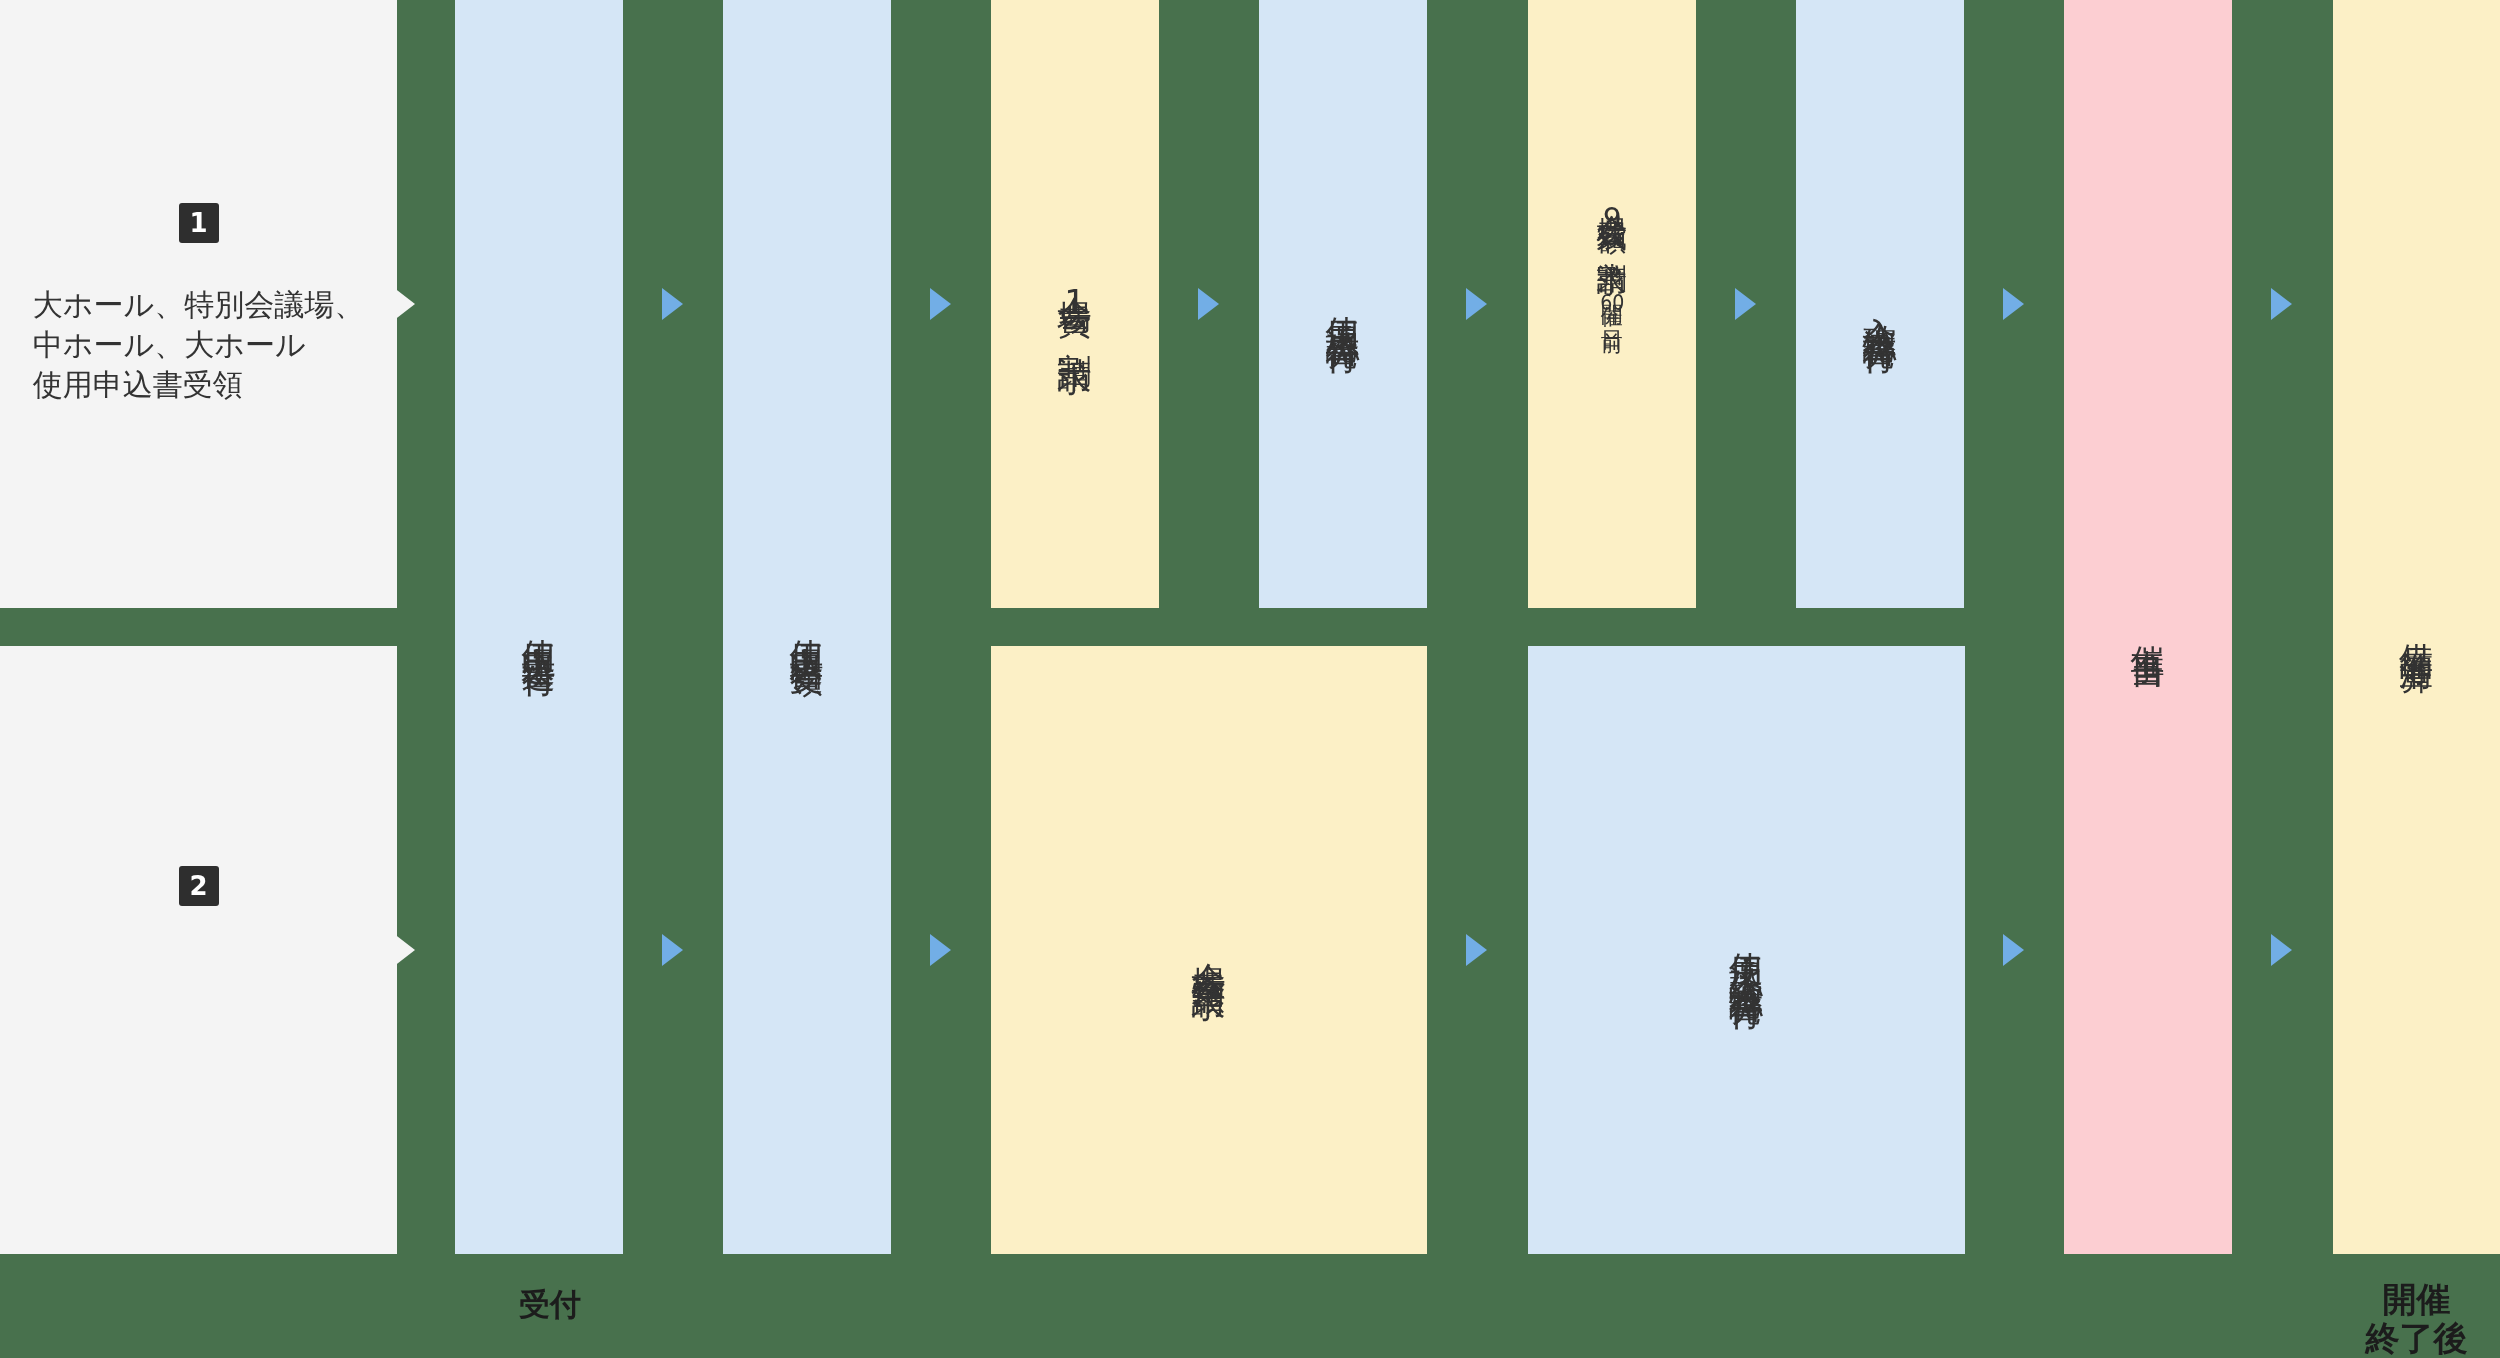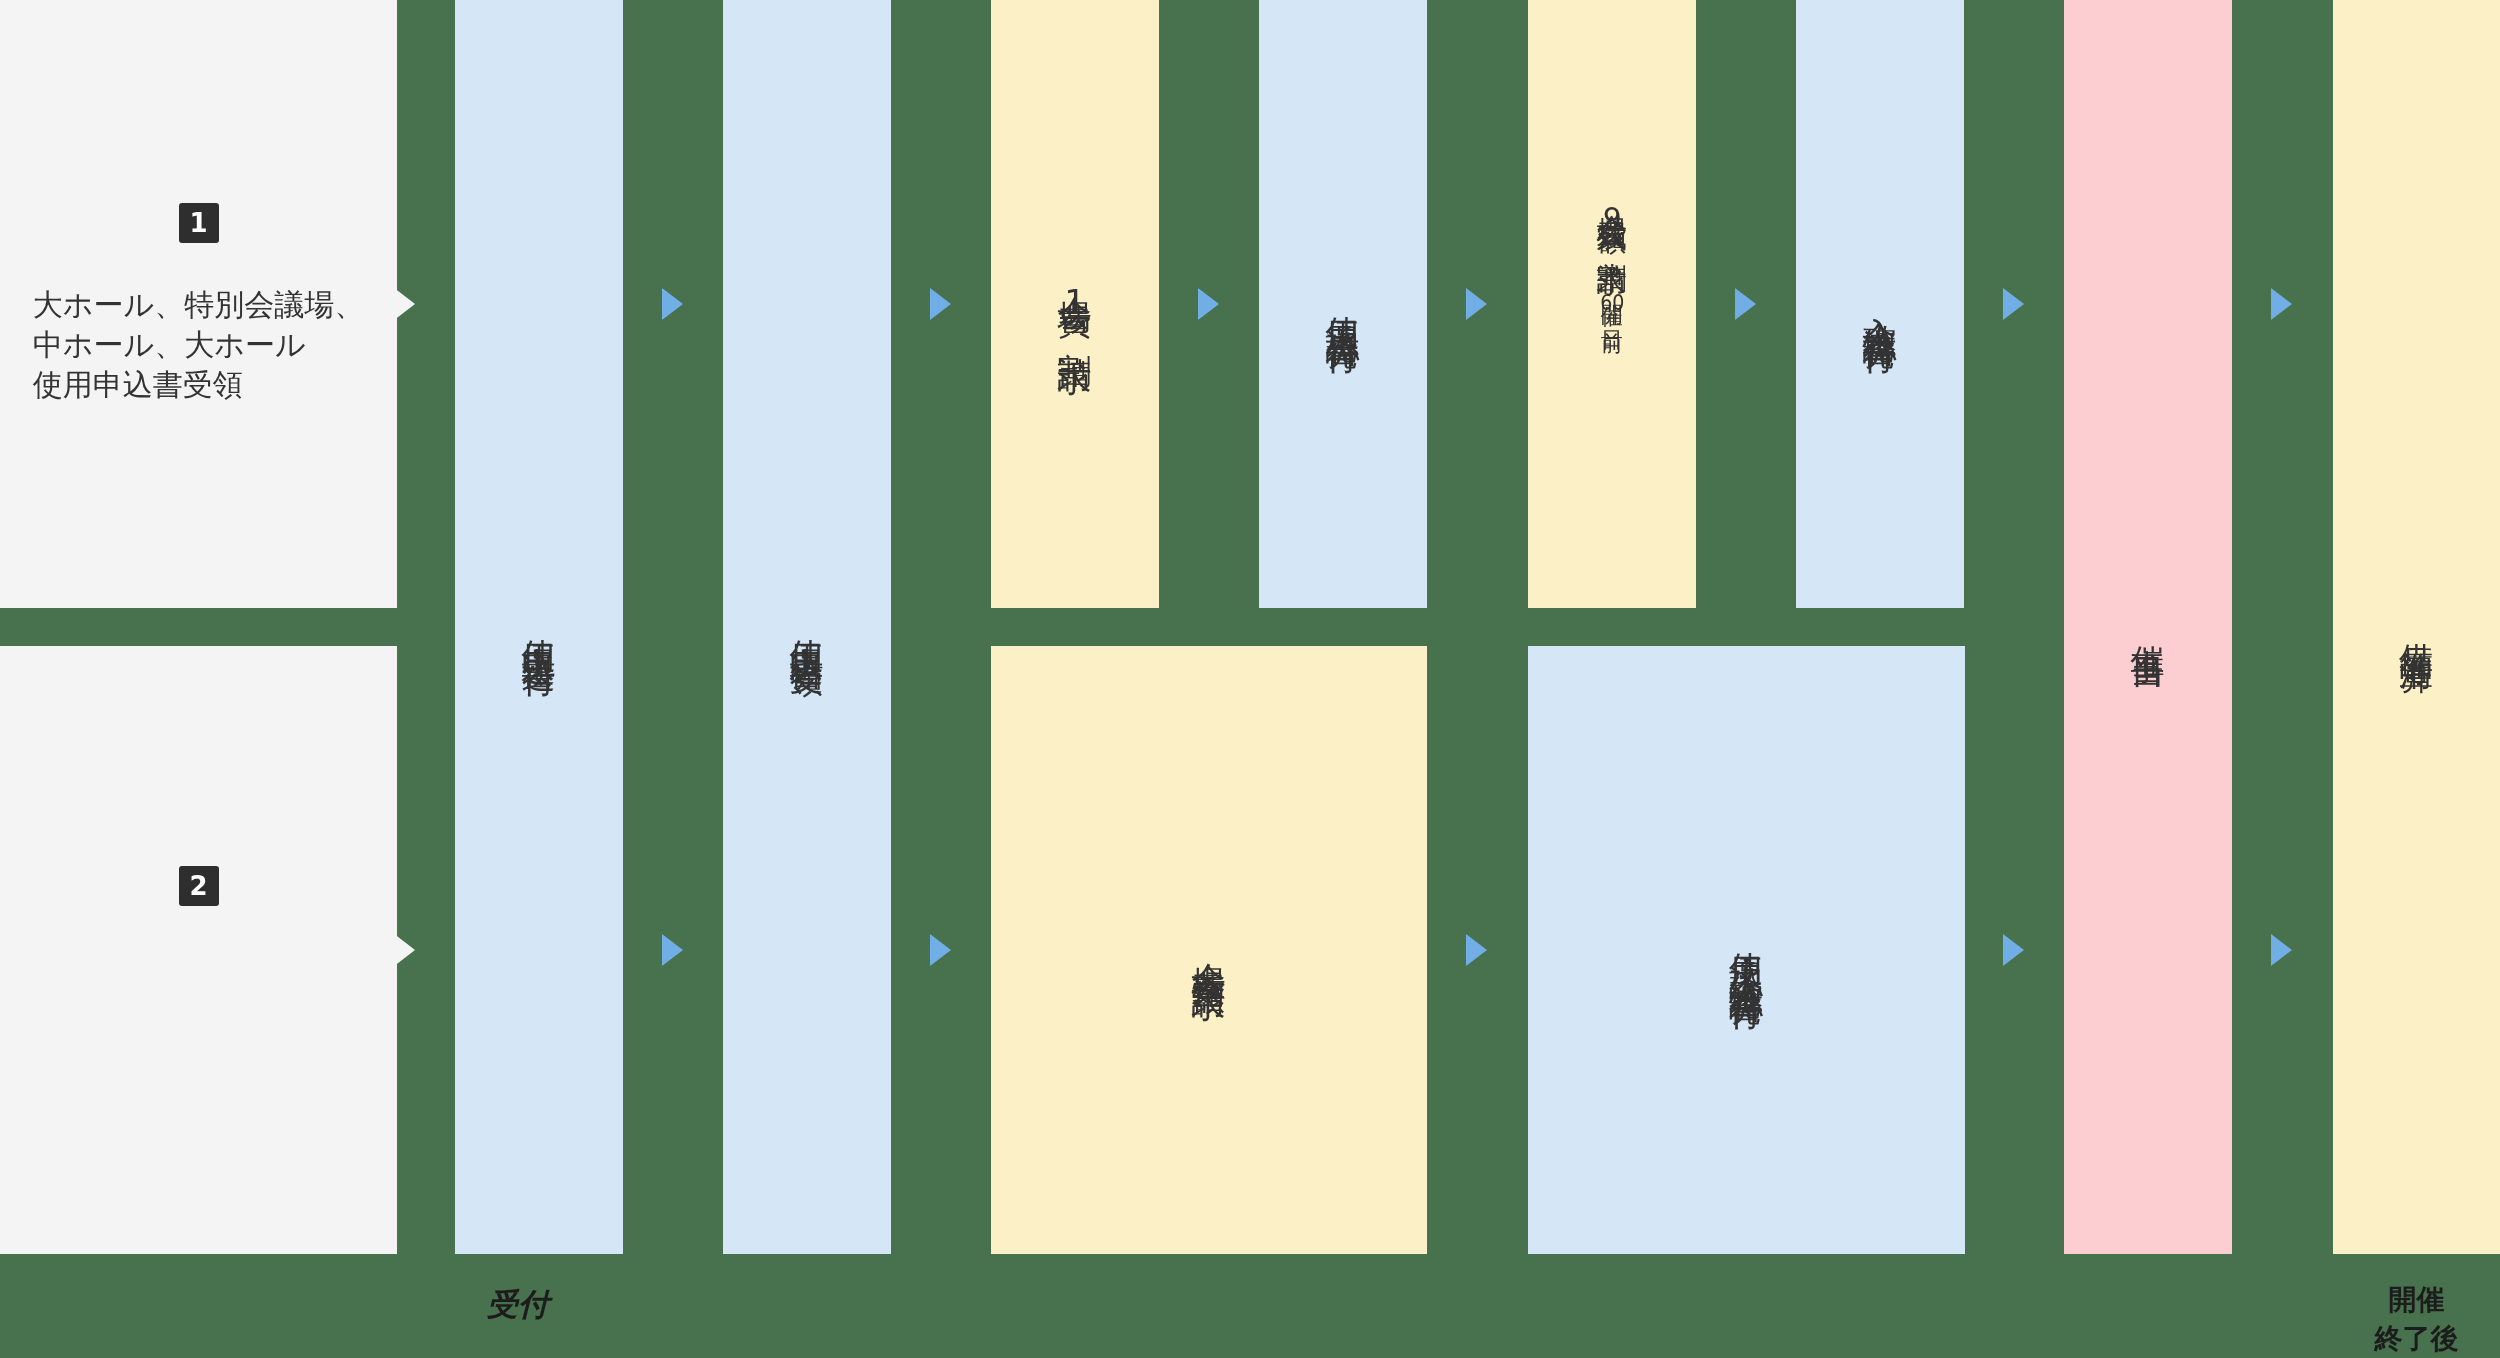--- a/index.html
+++ b/index.html
@@ -119,20 +119,20 @@
   <div class="arr" style="left:1735px; top:288px;"></div>
   <div class="arr" style="left:2003px; top:288px;"></div>
   <div class="arr" style="left:2271px; top:288px;"></div>
 
   <div class="arr" style="left:662px;  top:934px;"></div>
   <div class="arr" style="left:930px;  top:934px;"></div>
   <div class="arr" style="left:1466px; top:934px;"></div>
   <div class="arr" style="left:2003px; top:934px;"></div>
   <div class="arr" style="left:2271px; top:934px;"></div>
 
-  <div class="footer-label" style="left:434px; top:1284px; width:168px; font-size:31px;font-style:italic;">受付</div>
+  <div class="footer-label" style="left:466px; top:1284px; width:168px; font-size:31px;">受付</div>
 
-  <div class="footer-label" style="left:2333px; top:1280px; width:167px; font-size:28px; line-height:39px;">
+  <div class="footer-label" style="left:2333px; top:1280px; width:167px; font-size:34px; line-height:39px;">
     <div>開催</div>
     <div>終了後</div>
   </div>
 
 </div>
 
 </body></html>

